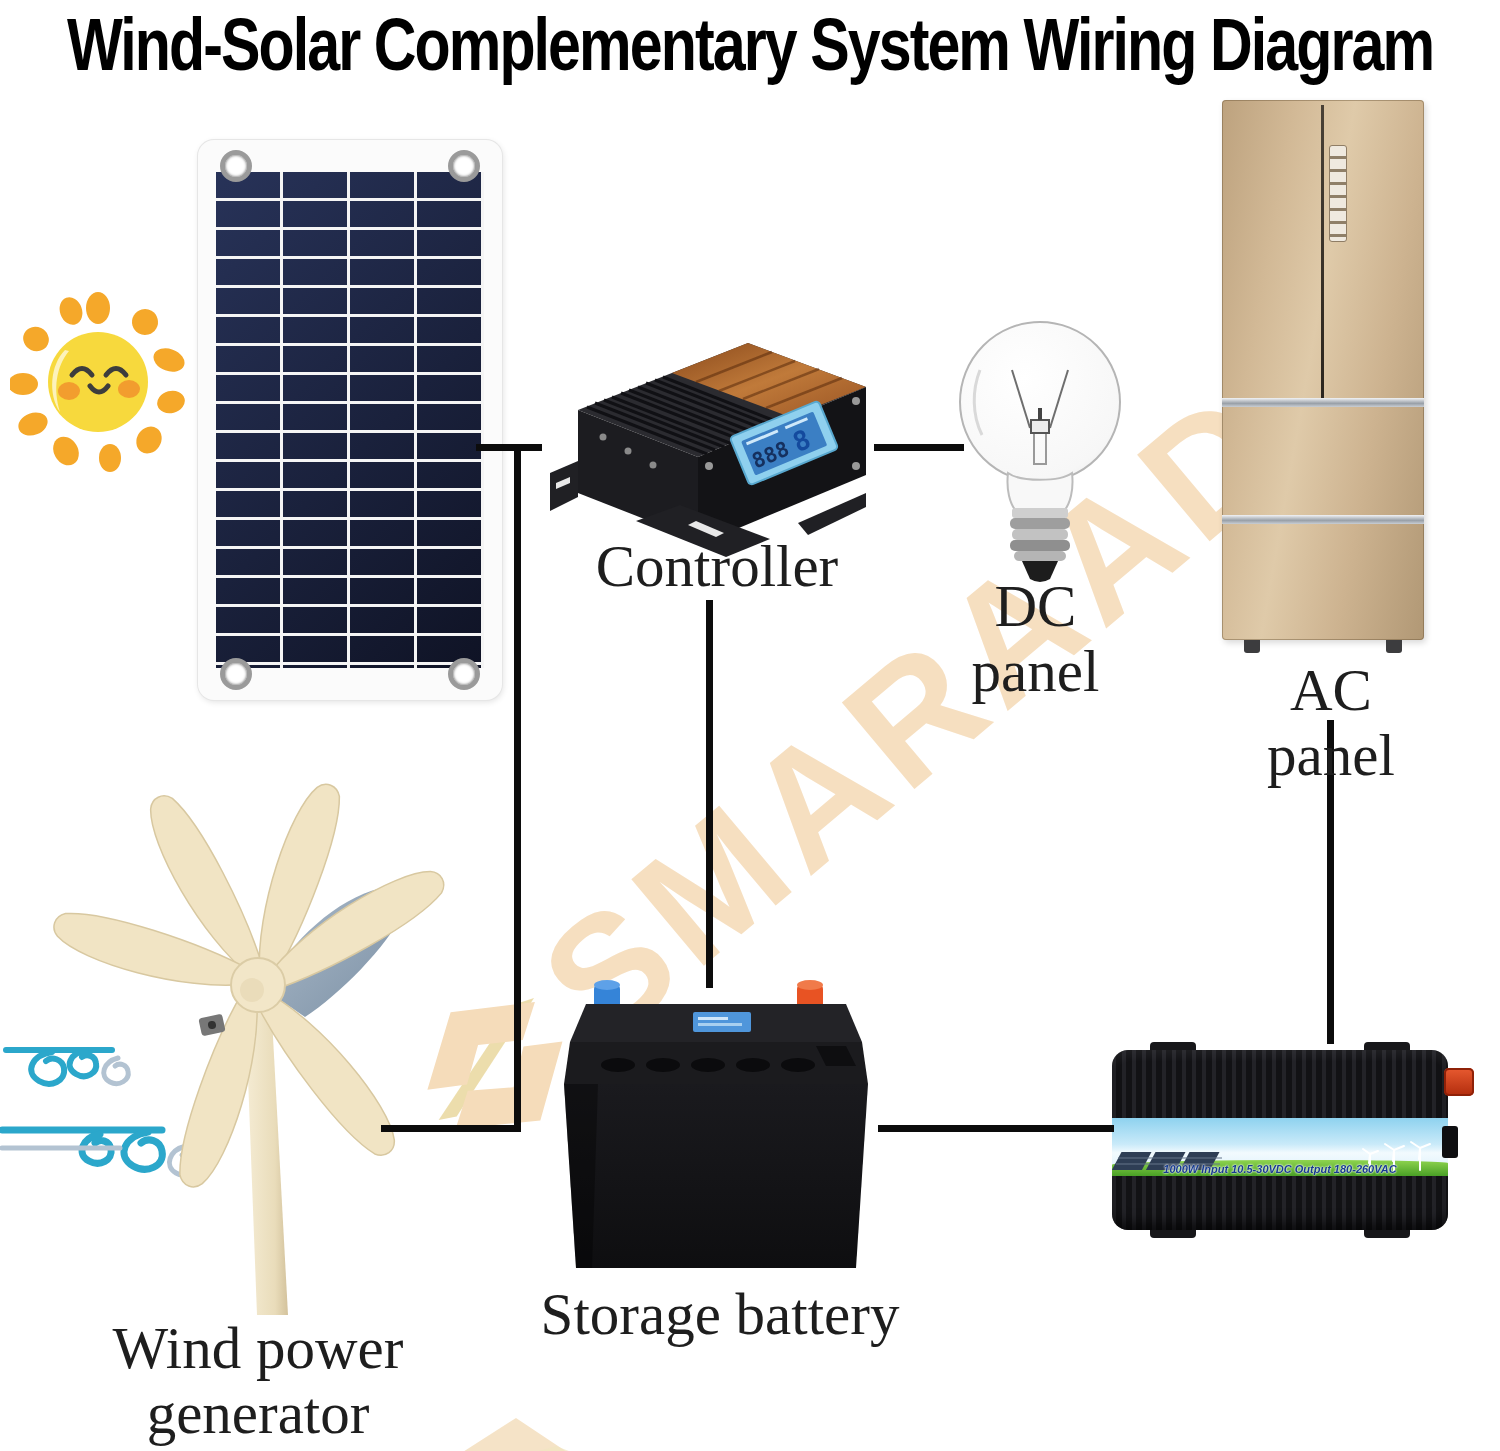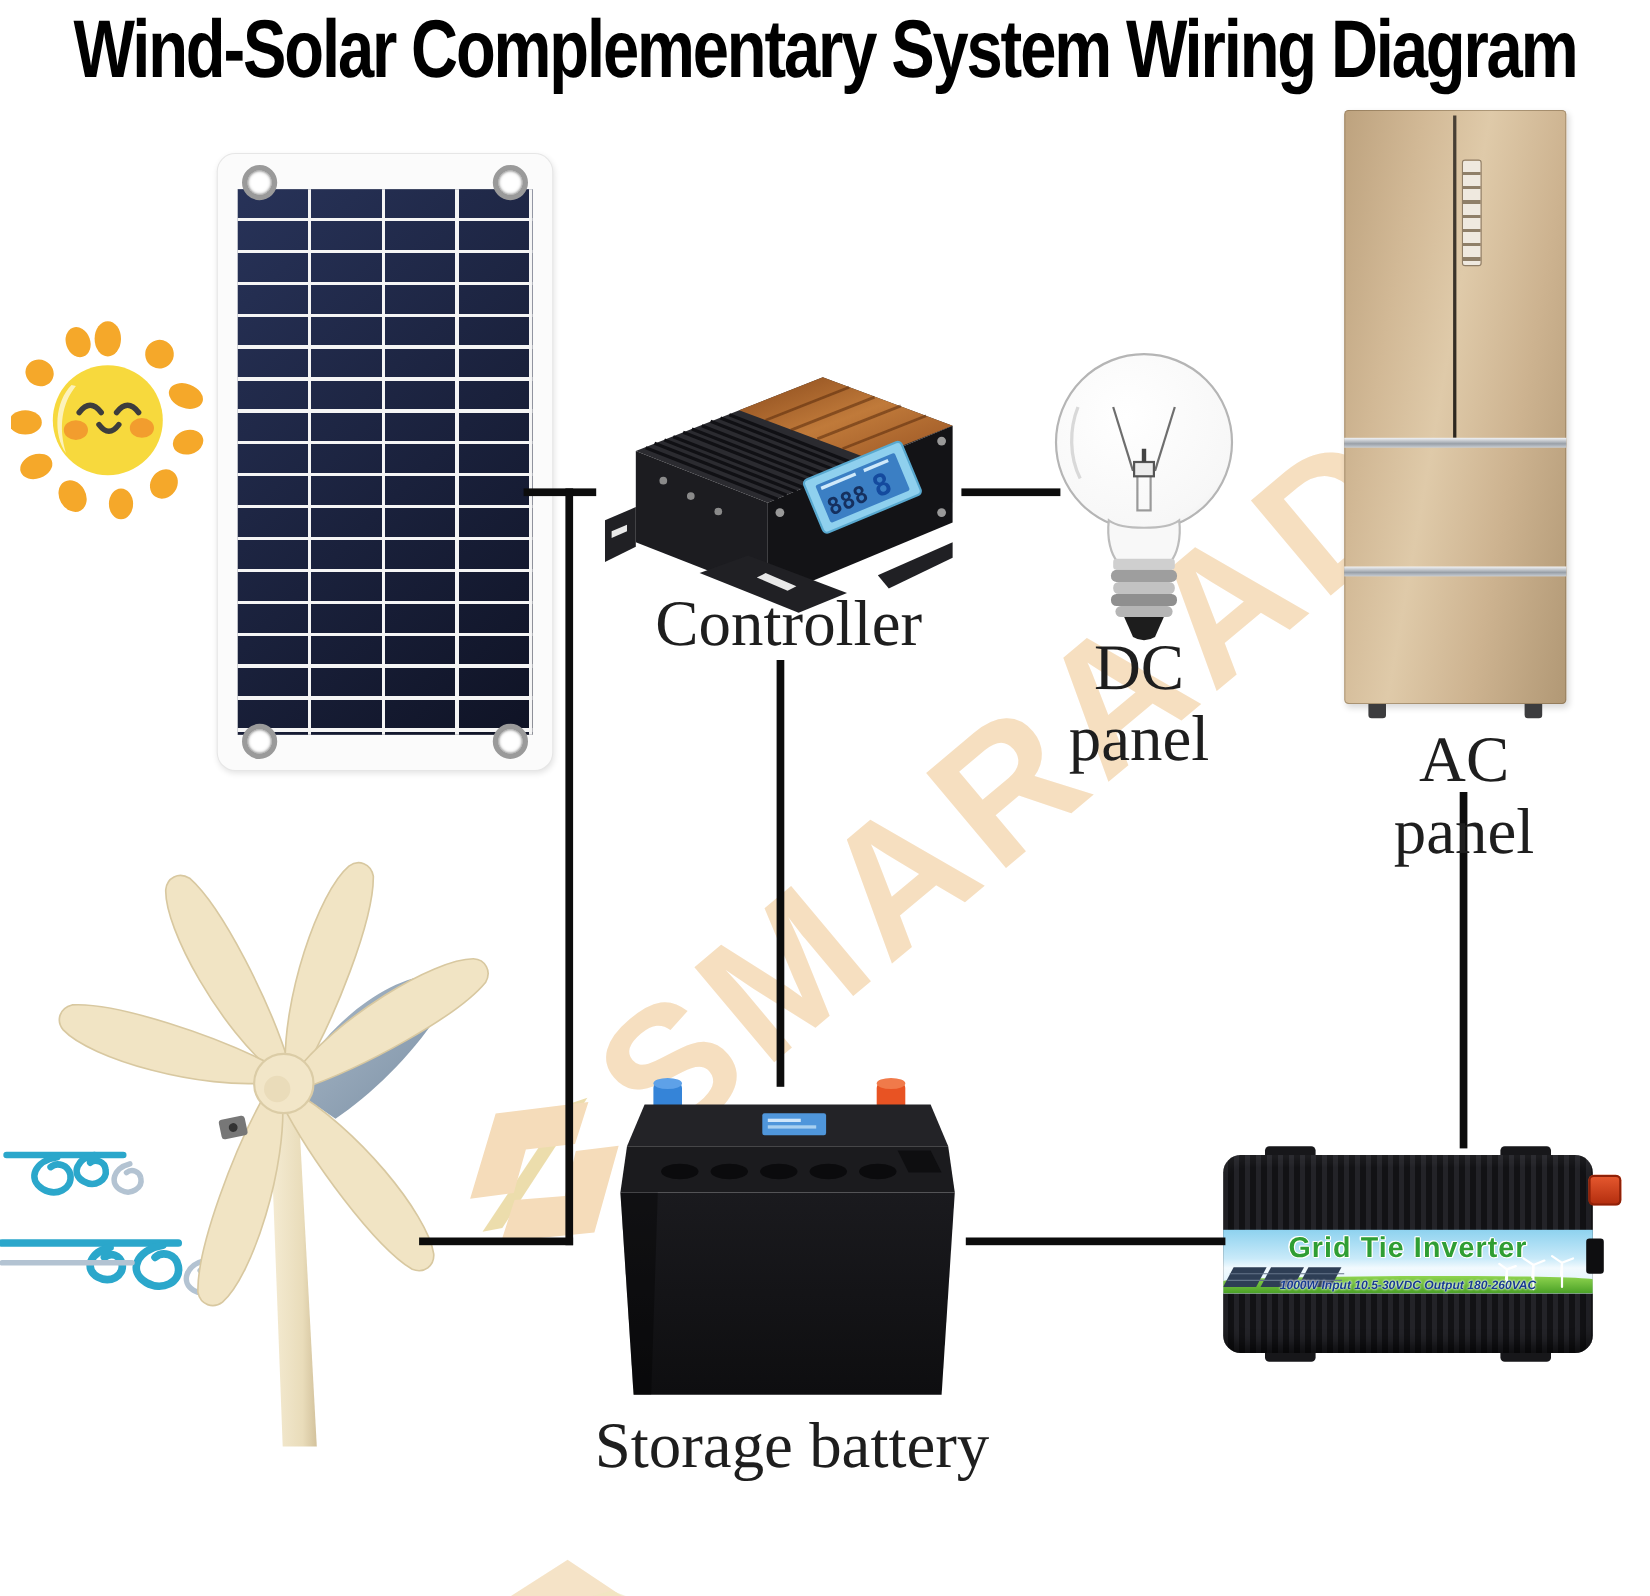--- a/index.html
+++ b/index.html
@@ -257,20 +257,24 @@
       <use href="#bladeShape" transform="translate(258,217) rotate(197)"></use>
     </g>
 
     <circle cx="258" cy="217" r="27" fill="#f2e6c8" stroke="#dbcca6" stroke-width="2"></circle>
     <circle cx="252" cy="222" r="12" fill="#eadcba"></circle>
     <g transform="rotate(-12 212 257)">
       <rect x="200" y="248" width="24" height="18" rx="3" fill="#777"></rect>
       <circle cx="212" cy="257" r="4" fill="#333"></circle>
     </g>
   </svg>
+  <div class="label" style="left:58px;top:1316px;width:400px">
+    <div>Wind power</div>
+    <div>generator</div>
+  </div>
 
   <svg class="svg-abs" style="left:558px;top:972px" width="325" height="305" viewBox="0 0 325 305">
     <defs>
       <linearGradient id="battBody" x1="0" y1="0" x2="0" y2="1">
         <stop offset="0" stop-color="#1a1a1e"></stop>
           <stop offset="1" stop-color="#0e0e10"></stop>
       </linearGradient>
     </defs>
 
     <g>
@@ -304,21 +308,20 @@
   </svg>
   <div class="label" style="left:505px;top:1282px;width:430px">Storage battery</div>
 
   <div class="inverter">
     <div class="inverter-tab" style="left:38px;top:2px"></div>
     <div class="inverter-tab" style="left:252px;top:2px"></div>
     <div class="inverter-tab" style="left:38px;top:186px"></div>
     <div class="inverter-tab" style="left:252px;top:186px"></div>
     <div class="inverter-body"></div>
     <div class="inverter-band">
-      <div class="band-title">Grid Tie Inverter</div>
       <div class="band-grass"></div>
       <svg class="band-deco" width="336" height="40" viewBox="0 0 336 40">
         <g transform="skewX(-28)" fill="#2e3e55">
           <rect x="18" y="16" width="30" height="18"></rect>
             <rect x="52" y="16" width="30" height="18"></rect>
             <rect x="86" y="16" width="30" height="18"></rect>
         </g>
         <g stroke="#64748a" stroke-width="1">
           <line x1="6" y1="22" x2="110" y2="22"></line>
             <line x1="4" y1="28" x2="108" y2="28"></line>

